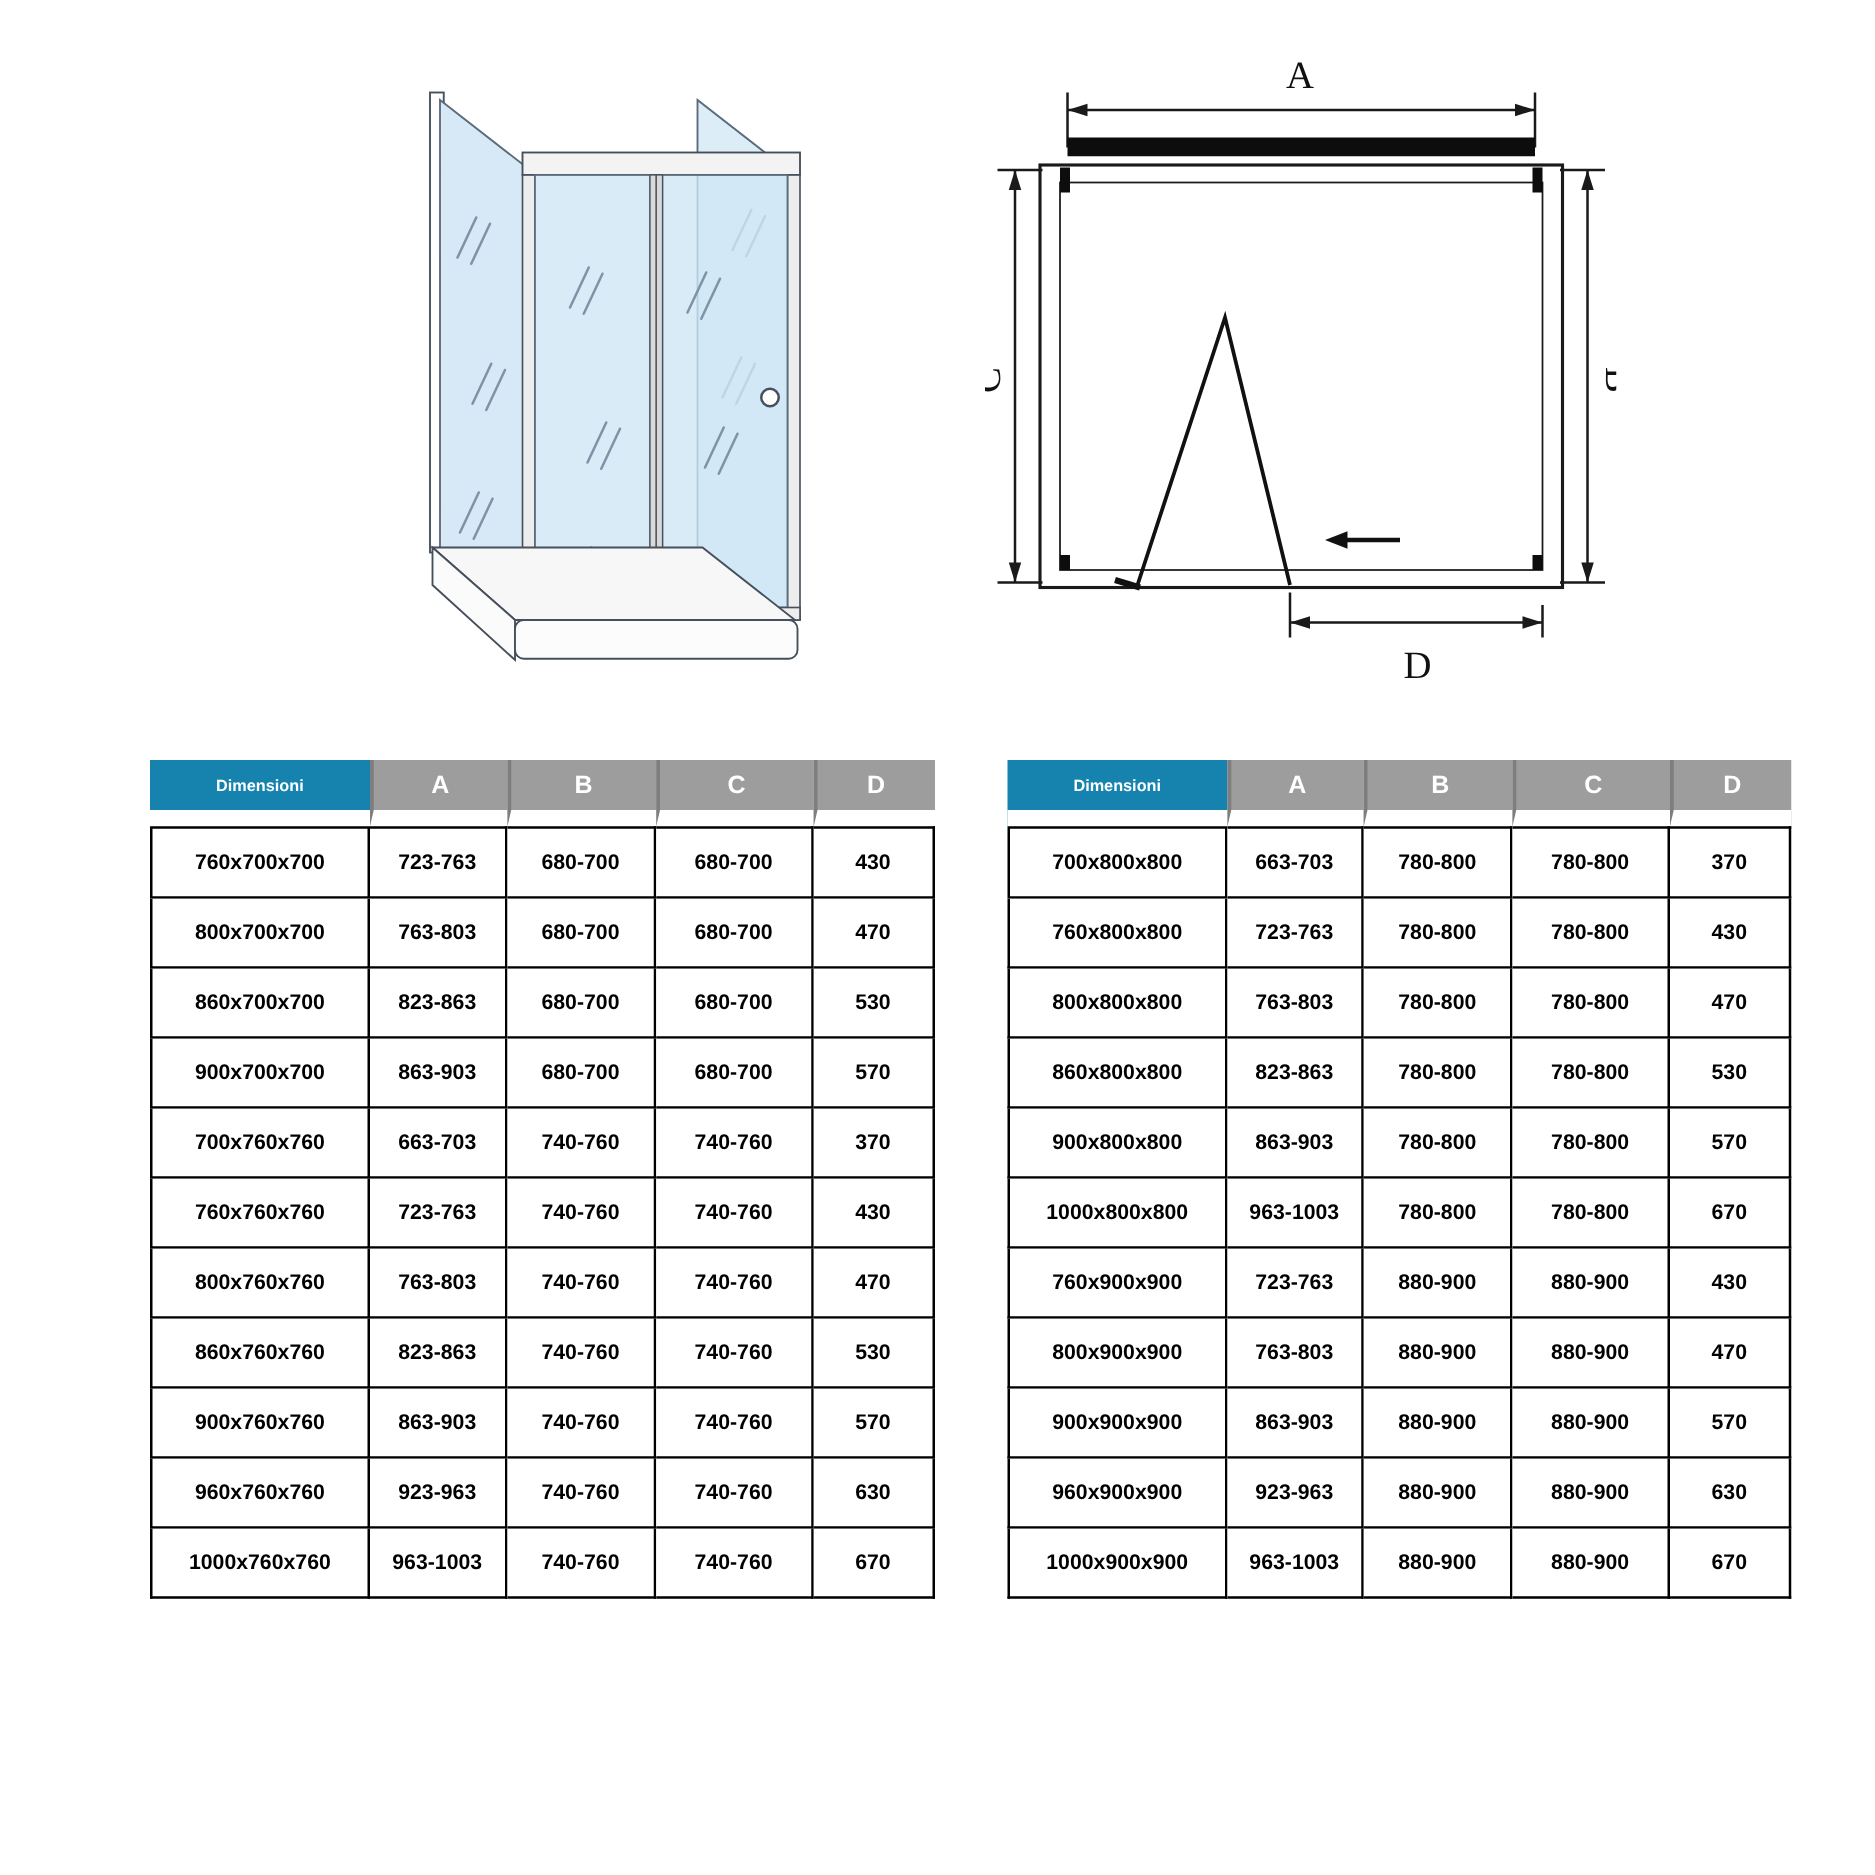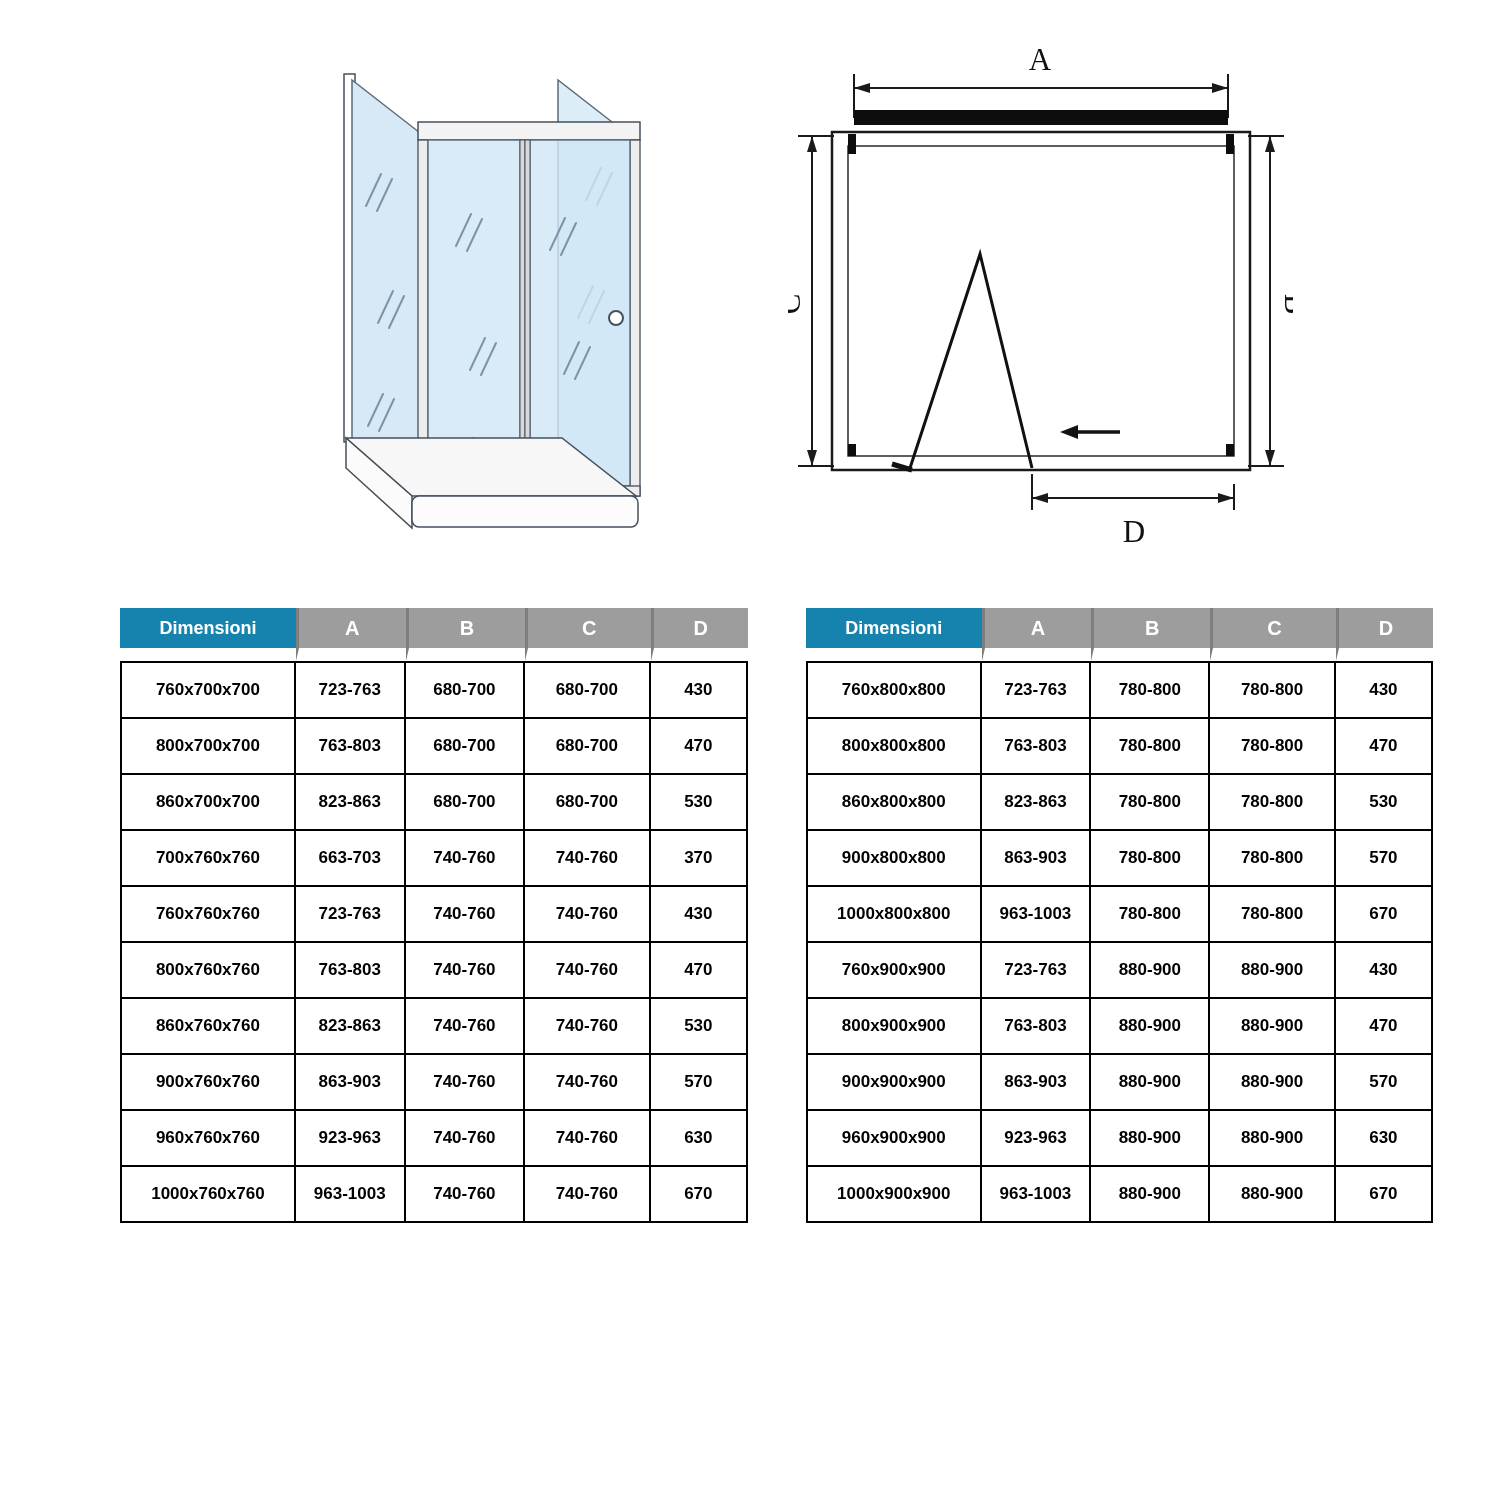--- a/index.html
+++ b/index.html
@@ -10,21 +10,21 @@
 
   .spec-table{position:absolute;border-collapse:separate;border-spacing:0;table-layout:fixed;}
   #left-table{left:120px;top:608px;width:628px;}
   #right-table{left:806px;top:608px;width:627px;}
   .spec-table col.c0{width:28%;}
   .spec-table col.c1{width:17.5%;}
   .spec-table col.c2{width:19%;}
   .spec-table col.c3{width:20%;}
   .spec-table col.c4{width:15.5%;}
   .spec-table th{height:40px;padding:0;text-align:center;vertical-align:middle;font-weight:bold;color:#fff;border-bottom:13px solid #fff;}
-  .spec-table th.dim-header{background:var(--header-label-bg,#1583ae);font-size:18px;}
+  .spec-table th.dim-header{background:var(--header-label-bg,#1583ae);font-size:13px;}
   .spec-table th.col-header{background:var(--header-col-bg,#9d9d9d);font-size:20px;border-left:3px solid var(--header-divider,#7e7e7e);}
   .spec-table td{height:54px;padding:0 3px;text-align:center;vertical-align:middle;font-size:17px;font-weight:bold;color:#000;background:#fff;border-right:2px solid #000;border-bottom:2px solid #000;}
   .spec-table td:first-child{border-left:2px solid #000;}
   .spec-table tbody tr:first-child td{border-top:2px solid #000;}
 
   svg text.dim-label{font-family:"Liberation Serif",serif;font-size:31px;fill:#111;}
 </style>
 </head>
 <body>
 
@@ -166,20 +166,27 @@
           <td>470</td>
         </tr>
         <tr>
           <td>860x700x700</td>
           <td>823-863</td>
           <td>680-700</td>
           <td>680-700</td>
           <td>530</td>
         </tr>
         <tr>
+          <td>900x700x700</td>
+          <td>863-903</td>
+          <td>680-700</td>
+          <td>680-700</td>
+          <td>570</td>
+        </tr>
+        <tr>
           <td>700x760x760</td>
           <td>663-703</td>
           <td>740-760</td>
           <td>740-760</td>
           <td>370</td>
         </tr>
         <tr>
           <td>760x760x760</td>
           <td>723-763</td>
           <td>740-760</td>
@@ -236,20 +243,27 @@
         <tr>
           <th class="dim-header">Dimensioni</th>
           <th class="col-header">A</th>
           <th class="col-header">B</th>
           <th class="col-header">C</th>
           <th class="col-header">D</th>
         </tr>
       </thead>
     <tbody>
         <tr>
+          <td>700x800x800</td>
+          <td>663-703</td>
+          <td>780-800</td>
+          <td>780-800</td>
+          <td>370</td>
+        </tr>
+        <tr>
           <td>760x800x800</td>
           <td>723-763</td>
           <td>780-800</td>
           <td>780-800</td>
           <td>430</td>
         </tr>
         <tr>
           <td>800x800x800</td>
           <td>763-803</td>
           <td>780-800</td>

